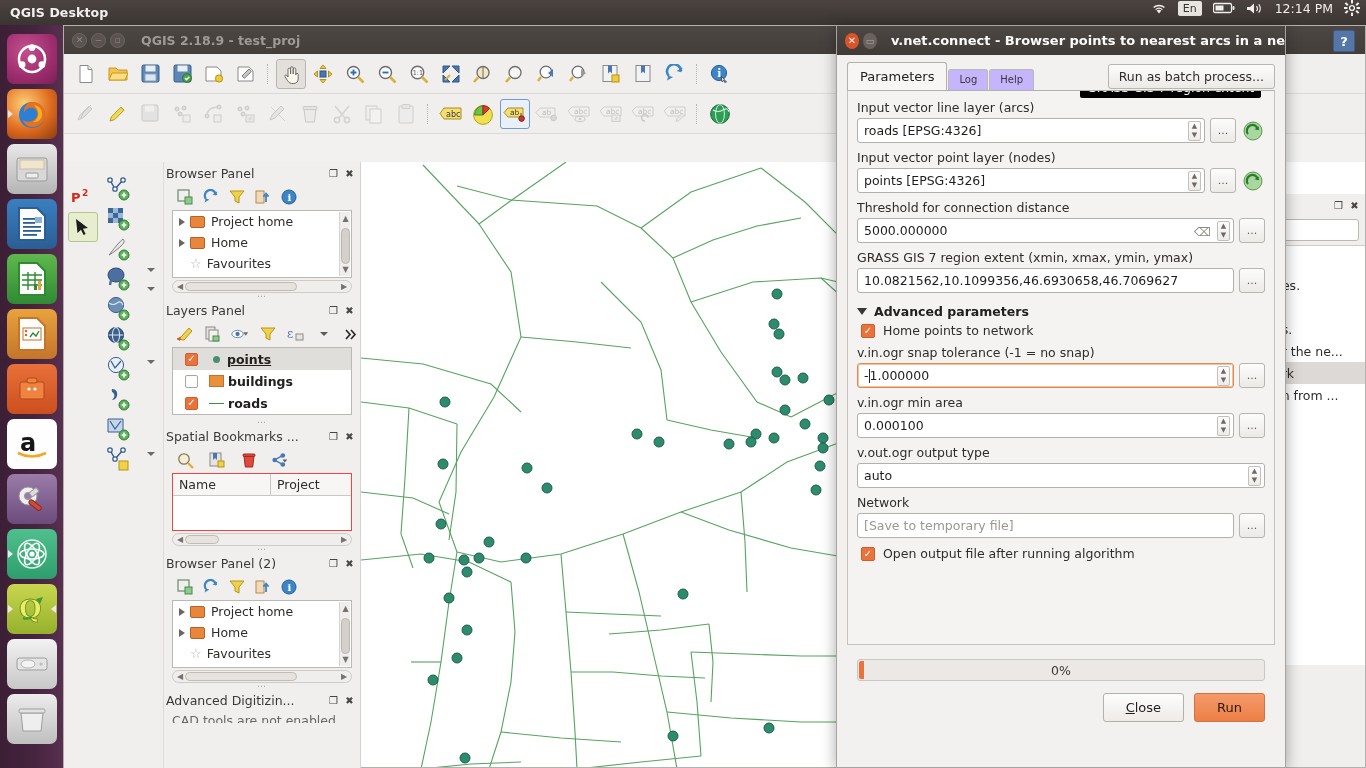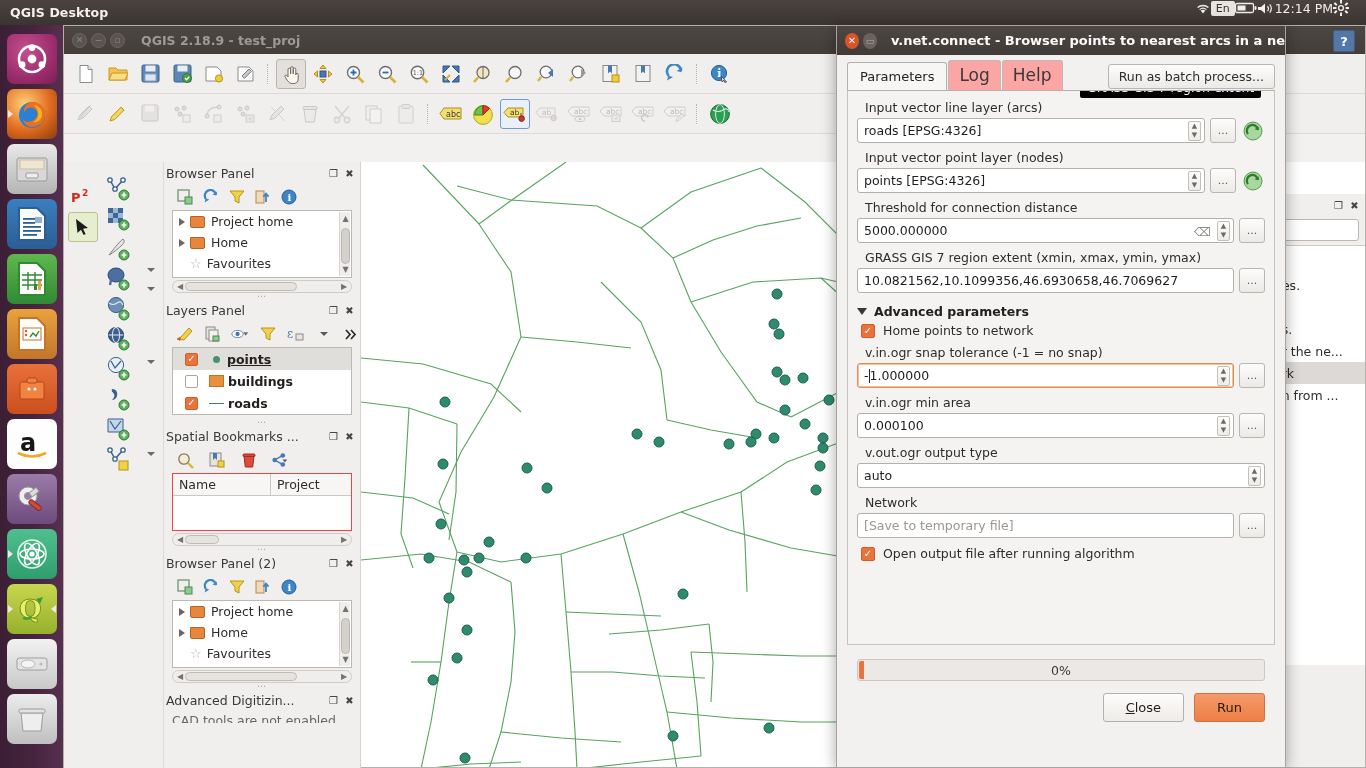--- a/index.html
+++ b/index.html
@@ -13,21 +13,21 @@
   }
   #screen { position: relative; width: 1366px; height: 768px; }
 
   
   .unity-top {
     position: absolute; left: 0; top: 0; width: 1366px; height: 25px;
     background: linear-gradient(to bottom, #4a4340 0%, #3b3532 100%);
     color: #f2f0ee; display: flex; align-items: center;
   }
   .unity-title { font-weight: bold; font-size: 12.5px; margin-left: 10px; letter-spacing: .1px; }
-  .unity-tray { position: absolute; right: 17px; top: 0; height: 16px; display: flex; align-items: center; }
+  .unity-tray { position: absolute; right: 6px; top: 0; height: 16px; display: flex; align-items: center; gap: 11px; }
   .tray-item { display: flex; align-items: center; color: #f1efed; font-size: 12px; }
   .kbd-ind { background: #e8e4e0; color: #3a3330; border-radius: 2px; padding: 1px 5px; font-size: 11px; line-height: 13px; }
   .clock { font-size: 12.5px; }
 
   
   .launcher {
     position: absolute; left: 0; top: 25px; width: 63px; height: 743px;
     background: linear-gradient(to right, #3b1f35 0%, #46243f 55%, #58304f 100%);
     padding-top: 5px;
   }
@@ -151,29 +151,29 @@
   .dlg-title { height: 29px; background: linear-gradient(to bottom, #4d4744 0%, #413b38 100%);
                display: flex; align-items: center; padding-left: 8px; overflow: hidden; }
   .dlg-close { width: 16px; height: 16px; border-radius: 50%; background: #d9532b; color: #fff3ee;
                font-size: 10px; display: flex; align-items: center; justify-content: center; line-height: 1; }
   .dlg-min { width: 16px; height: 16px; border-radius: 50%; background: #6a625e; color: #b5aca8;
              font-size: 9px; display: flex; align-items: center; justify-content: center; margin-left: 4px; }
   .dlg-title-text { color: #fbfafa; font-weight: bold; font-size: 13px; margin-left: 14px;
                     white-space: nowrap; }
   .dlg-body { position: relative; padding: 8px 10px 0 10px; }
   .tabrow { display: flex; align-items: flex-end; height: 27px; position: relative; }
-  .tab { padding: 4px 10px 5px 10px; font-size: 17px; color: #3b3836; background: #fca5a5;
+  .tab { padding: 4px 10px 5px 10px; font-size: 10px; color: #3b3836; background: #c4b5fd;
          border: 1px solid #bdb9b4; border-bottom: none; border-radius: 3px 3px 0 0; margin-right: 1px; }
   .tab.active { background: #f7f6f5; padding: 6px 12px 6px 12px; font-size: 13px; color: #24211f; border-color: #b4b0ab; }
   .batch-btn { position: absolute; right: 0; bottom: 1px; padding: 4px 10px; font-size: 12.5px;
                background: linear-gradient(to bottom, #fcfcfb, #eceae7); border: 1px solid #b9b5b0;
                border-radius: 3px; color: #2f2c2a; }
   .form-area { border: 1px solid #c6c2bd; border-top: 1px solid #b4b0ab; background: #f4f3f1;
                padding: 8px 9px 10px 9px; height: 555px; overflow: hidden; position: relative; }
-  .flabel { font-size: 12.5px; color: #2f2c2a; margin: 7px 0 3px 8px; }
+  .flabel { font-size: 12.5px; color: #2f2c2a; margin: 7px 0 3px 0; }
   .flabel:first-child { margin-top: 1px; }
   .frow { display: flex; align-items: center; gap: 5px; }
   .finput { flex: 1; height: 25px; background: #fff; border: 1px solid #b3afaa; border-radius: 3px;
             display: flex; align-items: center; padding: 0 6px; font-size: 12.5px; color: #1f1d1c; position: relative; }
   .finput.focused { border: 1px solid #e08b52; box-shadow: 0 0 0 1px #f0c39e inset; }
   .finput .ph { color: #9b9791; }
   .spin { position: absolute; right: 3px; top: 2px; width: 13px; height: 20px; display: flex;
           flex-direction: column; align-items: center; justify-content: space-around;
           border: 1px solid #c3bfba; border-radius: 2px; background: linear-gradient(to bottom,#fdfdfc,#eeebe8); }
   .spin i { font-style: normal; font-size: 7px; color: #6d6965; line-height: 7px; }

